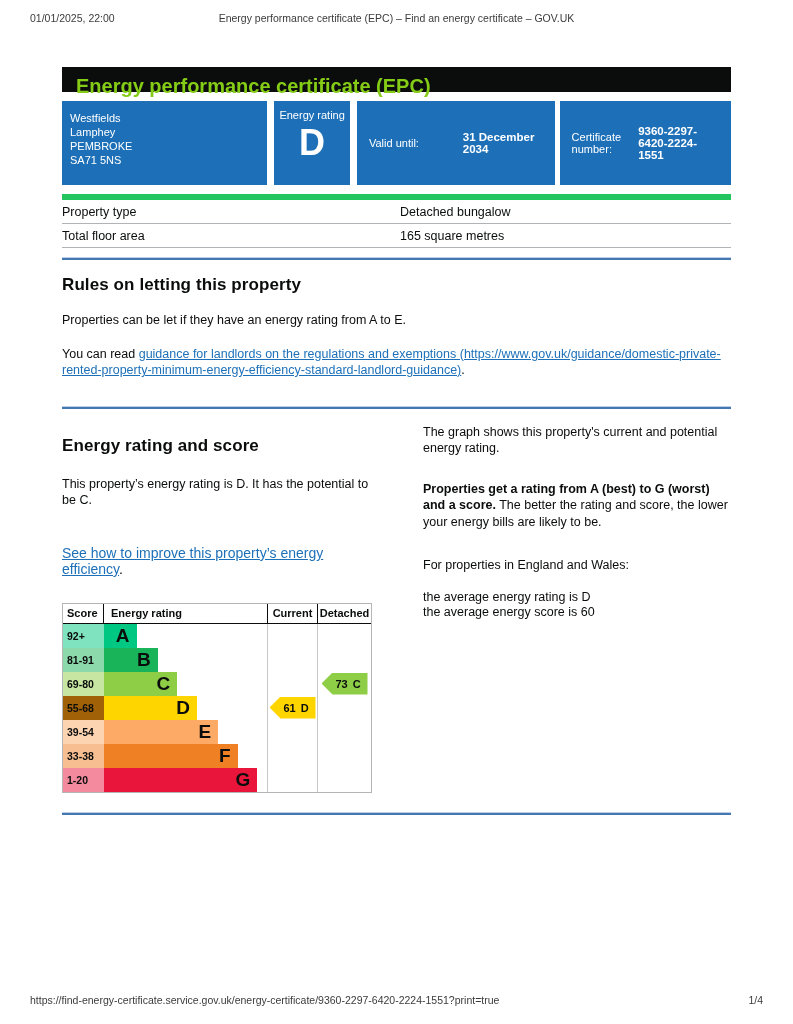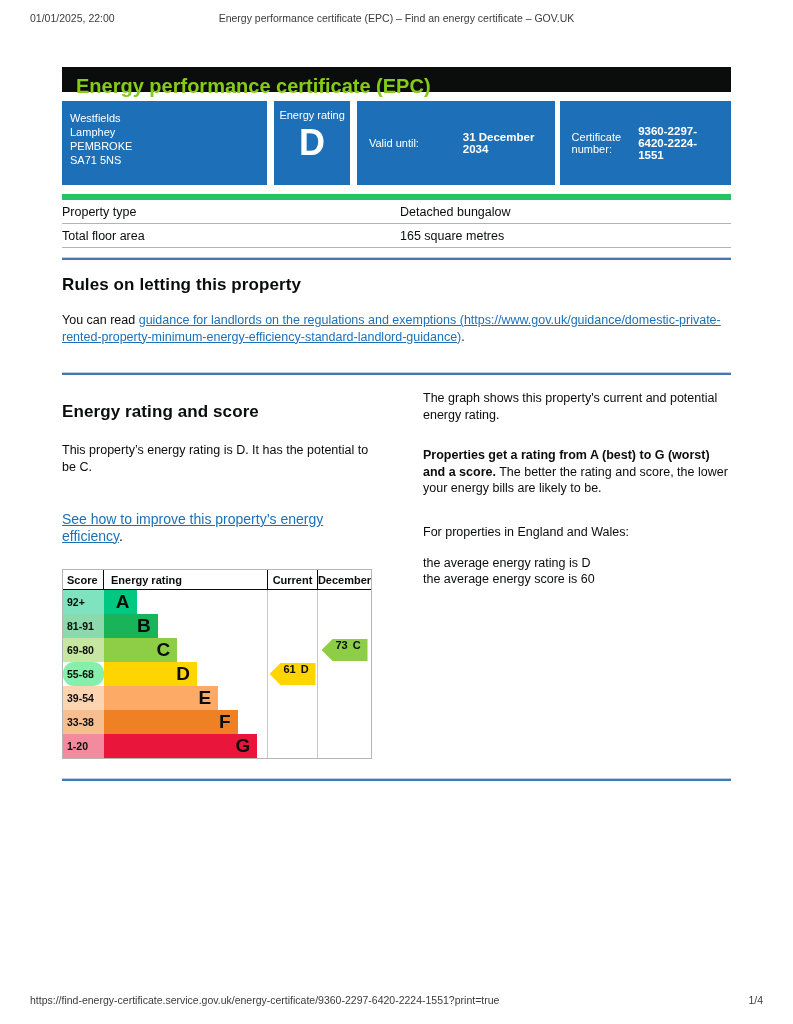--- a/index.html
+++ b/index.html
@@ -66,21 +66,21 @@
   .epc-h-potential { width:54px; justify-content:center; border-left:1px solid #0b0c0c; }
   .epc-row { display:flex; height:24px; }
   .epc-score { width:41px; font-weight:bold; font-size:10.5px; display:flex;
     align-items:center; padding-left:4px; }
   .epc-bar-area { flex:1; }
   .epc-bar { height:100%; display:flex; align-items:center; justify-content:flex-end;
     padding-right:7px; font-weight:bold; font-size:19px; }
   .epc-cell { display:flex; align-items:center; justify-content:center; }
   .epc-cell-current { width:50px; border-left:1px solid #c9c9c9; }
   .epc-cell-potential { width:54px; border-left:1px solid #c9c9c9; }
-  .epc-arrow { width:46px; height:22px; display:flex; 
+  .epc-arrow { width:46px; height:22px; display:flex; align-items:center;
     justify-content:center; gap:5px; font-weight:bold; font-size:11px; padding-left:7px;
     clip-path:polygon(0 50%, 24% 0, 100% 0, 100% 100%, 24% 100%); color:#0b0c0c; }
 </style>
 </head>
 <body>
 
 <div class="print-header">
   <span class="ts">01/01/2025, 22:00</span>
   <span class="ttl">Energy performance certificate (EPC) – Find an energy certificate – GOV.UK</span>
 </div>
@@ -121,36 +121,37 @@
     </div>
     <div class="prop-row">
       <span class="pl">Total floor area</span>
       <span class="pv">165 square metres</span>
     </div>
   </div>
 
   <div class="blue-rule"></div>
 
   <h2>Rules on letting this property</h2>
+  <p>Properties can be let if they have an energy rating from A to E.</p>
   <p><span>You can read </span><span class="link">guidance for landlords on the regulations and exemptions (https://www.gov.uk/guidance/domestic-private-rented-property-minimum-energy-efficiency-standard-landlord-guidance)</span><span>.</span></p>
 
   <div class="blue-rule r2"></div>
 
   <div class="cols">
     <div class="col-left">
       <h2>Energy rating and score</h2>
       <p class="first">This property’s energy rating is D. It has the potential to be C.</p>
       <div class="link-block"><span class="link">See how to improve this property’s energy efficiency</span><span>.</span></div>
 
       <div class="epc-chart" id="epc-chart">
           <div class="epc-header">
             <div class="epc-h epc-h-score">Score</div>
             <div class="epc-h epc-h-rating">Energy rating</div>
             <div class="epc-h epc-h-current">Current</div>
-            <div class="epc-h epc-h-potential">December</div>
+            <div class="epc-h epc-h-potential">Detached</div>
           </div>
           <div class="epc-row">
             <div class="epc-score" style="background: rgb(127, 227, 192);">92+</div>
             <div class="epc-bar-area">
               <div class="epc-bar" style="background: rgb(0, 199, 129); width: 20%;">A</div>
             </div>
             <div class="epc-cell epc-cell-current"></div>
             <div class="epc-cell epc-cell-potential"></div>
           </div>
           <div class="epc-row">
@@ -168,21 +169,21 @@
             </div>
             <div class="epc-cell epc-cell-current"></div>
             <div class="epc-cell epc-cell-potential">
               <div class="epc-arrow" style="background: rgb(141, 206, 70);">
                 <span>73</span>
                 <span>C</span>
               </div>
             </div>
           </div>
           <div class="epc-row">
-            <div class="epc-score" style="background: #86efac; border-radius: 11px;">55-68</div>
+            <div class="epc-score" style="background: #a16207;">55-68</div>
             <div class="epc-bar-area">
               <div class="epc-bar" style="background: rgb(255, 213, 0); width: 57%;">D</div>
             </div>
             <div class="epc-cell epc-cell-current">
               <div class="epc-arrow" style="background: rgb(255, 213, 0);">
                 <span>61</span>
                 <span>D</span>
               </div>
             </div>
             <div class="epc-cell epc-cell-potential"></div>

